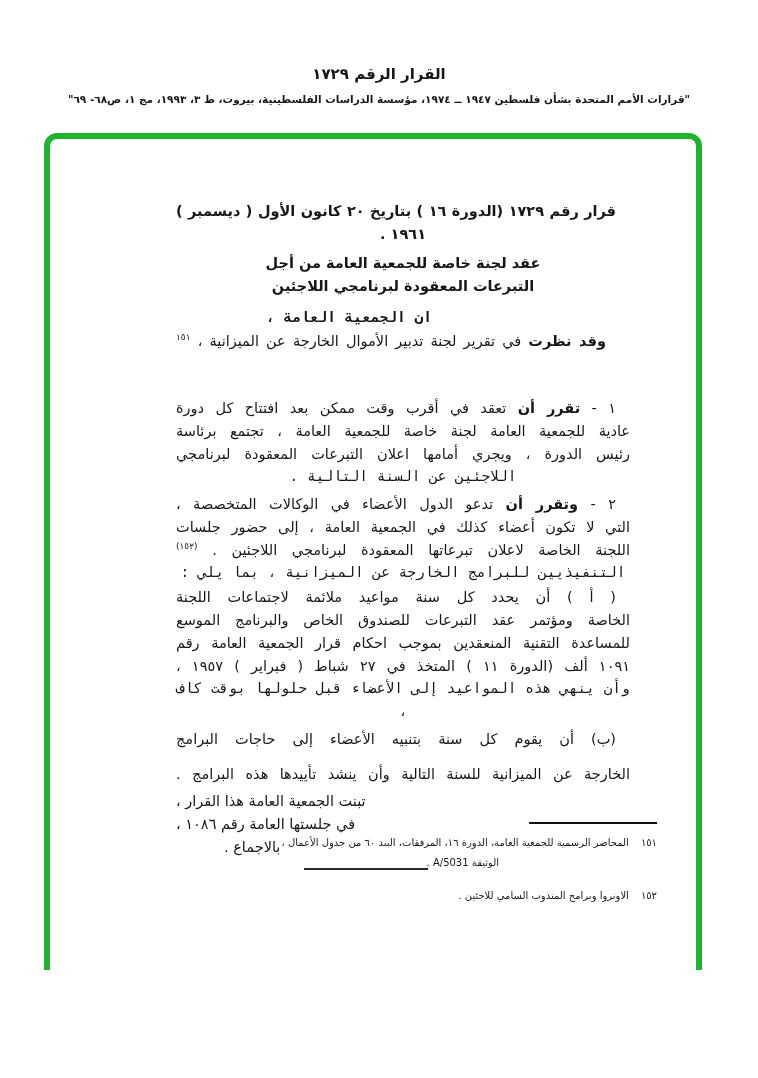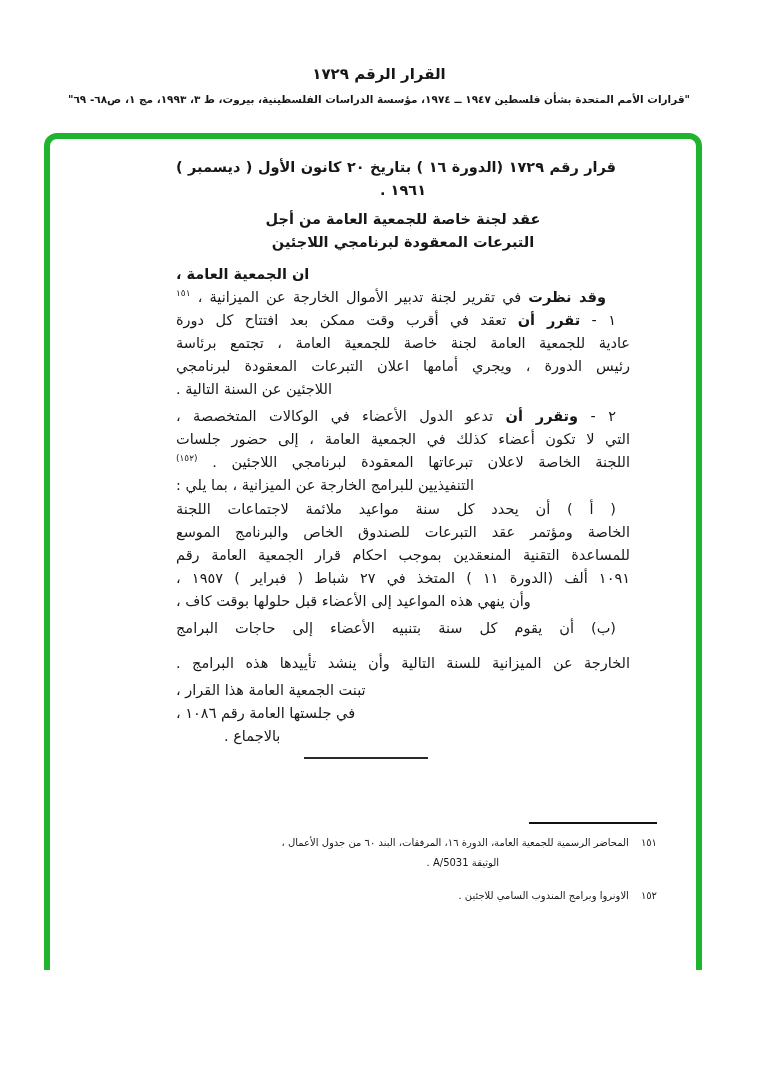--- a/index.html
+++ b/index.html
@@ -22,24 +22,24 @@
     box-sizing:border-box; border:6px solid var(--green,#20b32d); border-radius:13px;
   }
   
   .body-text {
     position:absolute; left:176px; top:156px; width:454px;
     direction:rtl; font-size:14.5px; line-height:23px;
   }
   .ln { min-height:23px; }
   .ln b { font-weight:bold; }
   .j { text-align:justify; text-align-last:justify; }
-  .r { text-align:left; }
+  .r { text-align:center;font-family:Liberation Mono, monospace; }
   .c { text-align:center; }
   .lft { text-align:left; }
-  .i1 { padding-right:14px; }
+  .i1 { padding-right:14px;margin-top:44px; }
   .i2 { padding-right:24px; }
   .i3 { padding-right:108px; }
   .padL { padding-left:48px; }
   .g3 { margin-top:4px; }
   .g6 { margin-top:6px; }
   .g7 { margin-top:1px; }
   .g9 { margin-top:9px; }
   .g12 { margin-top:12px; }
   sup { font-size:9px; line-height:0; }
   .midrule {

